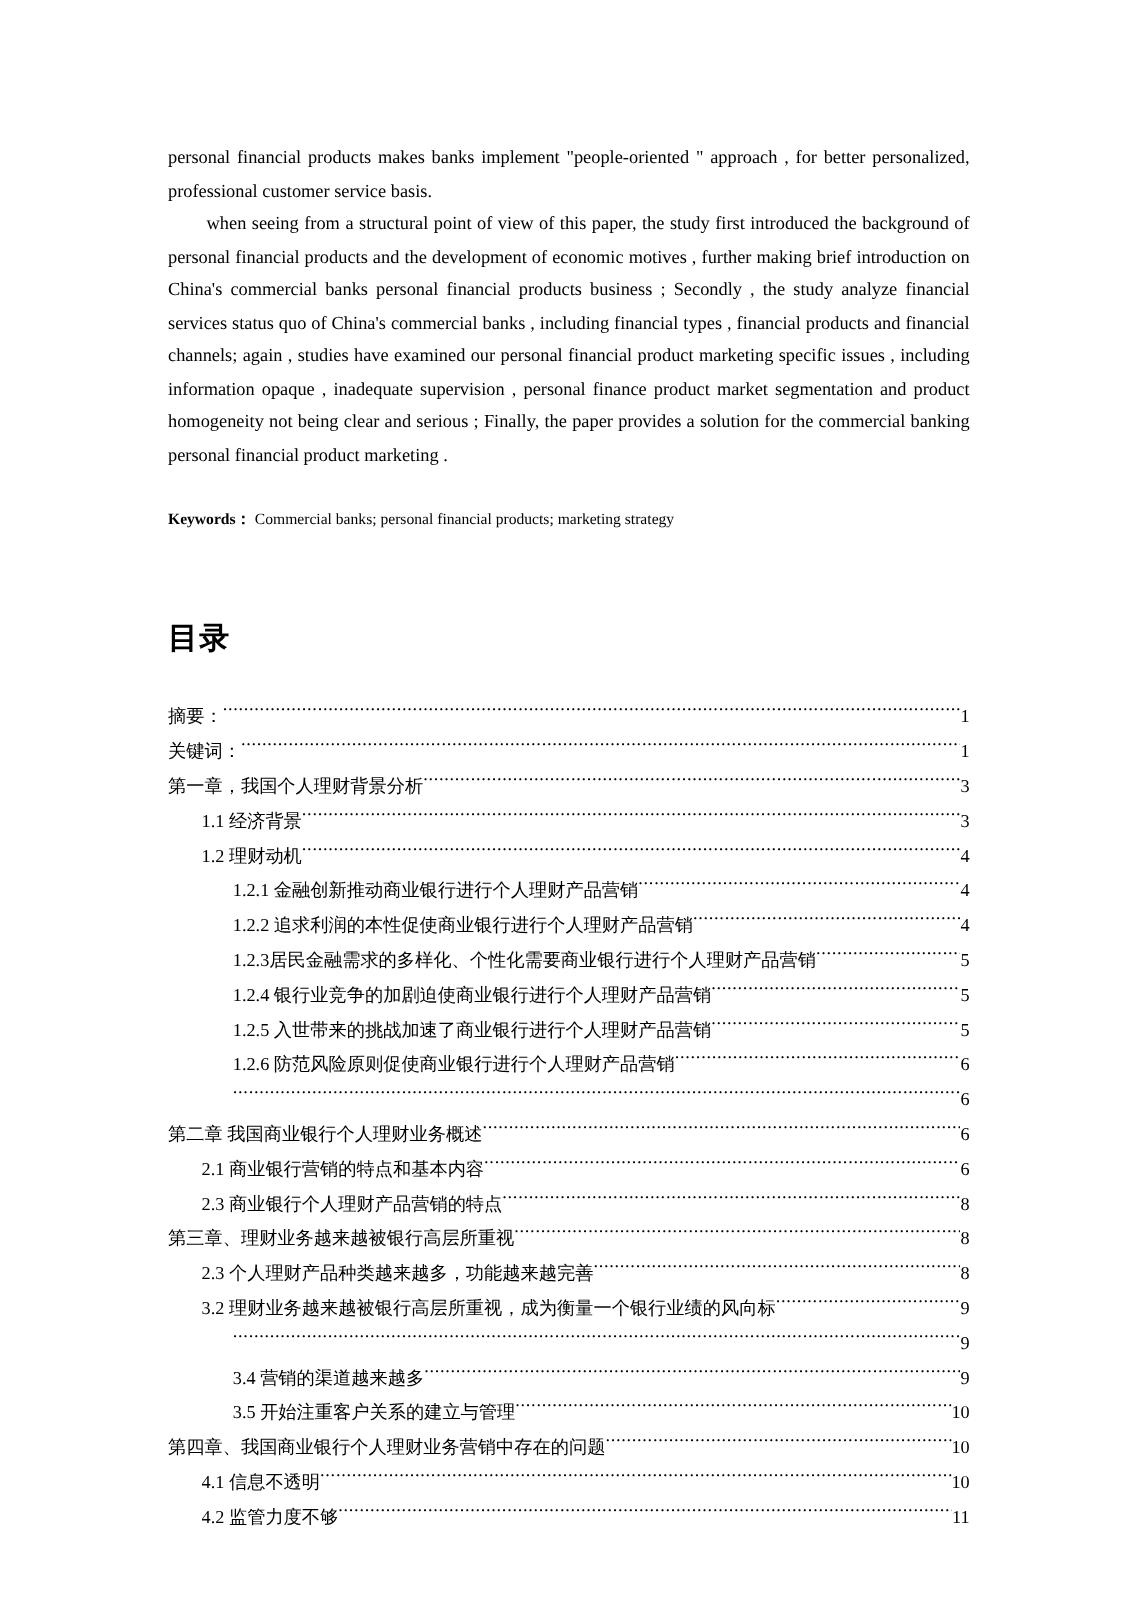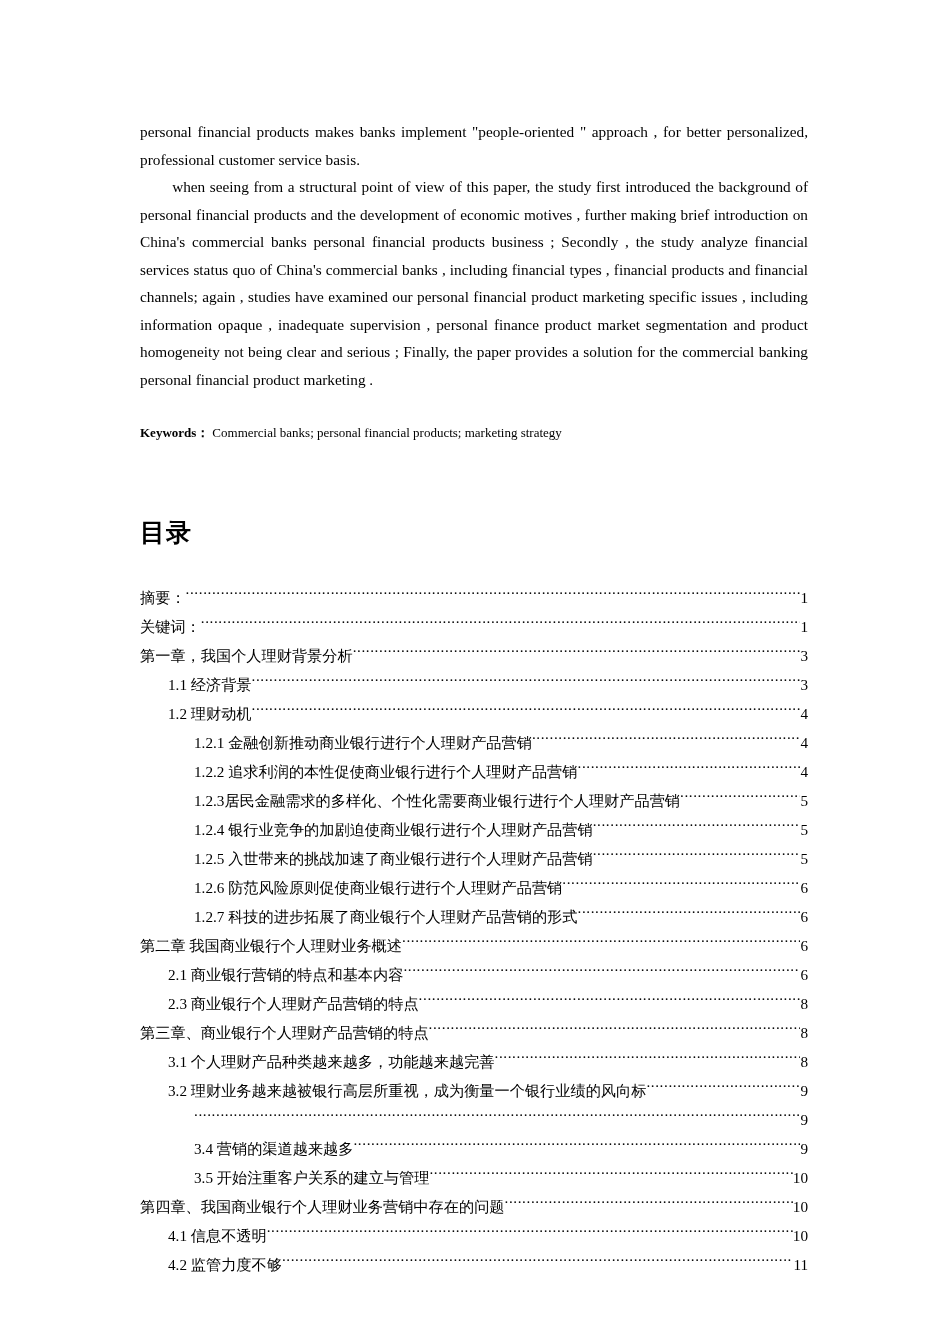--- a/index.html
+++ b/index.html
@@ -179,46 +179,45 @@
           <span class="toc-label">1.2.5 入世带来的挑战加速了商业银行进行个人理财产品营销</span>
           <span class="toc-dots"></span>
           <span class="toc-page">5</span>
         </div>
         <div class="toc-row lvl3">
           <span class="toc-label">1.2.6 防范风险原则促使商业银行进行个人理财产品营销</span>
           <span class="toc-dots"></span>
           <span class="toc-page">6</span>
         </div>
         <div class="toc-row lvl3">
-          <span class="toc-label">1.2.7 科技的进步拓展了商业银行个人理财产品营销的形式</span>
           <span class="toc-dots"></span>
           <span class="toc-page">6</span>
         </div>
         <div class="toc-row lvl1">
           <span class="toc-label">第二章 我国商业银行个人理财业务概述</span>
           <span class="toc-dots"></span>
           <span class="toc-page">6</span>
         </div>
         <div class="toc-row lvl2">
           <span class="toc-label">2.1 商业银行营销的特点和基本内容</span>
           <span class="toc-dots"></span>
           <span class="toc-page">6</span>
         </div>
         <div class="toc-row lvl2">
           <span class="toc-label">2.3 商业银行个人理财产品营销的特点</span>
           <span class="toc-dots"></span>
           <span class="toc-page">8</span>
         </div>
         <div class="toc-row lvl1">
-          <span class="toc-label">第三章、商业银行个人理财产品营销的特点</span>
+          <span class="toc-label">第三章、理财业务越来越被银行高层所重视</span>
           <span class="toc-dots"></span>
           <span class="toc-page">8</span>
         </div>
         <div class="toc-row lvl2">
-          <span class="toc-label">3.1 个人理财产品种类越来越多，功能越来越完善</span>
+          <span class="toc-label">2.3 个人理财产品种类越来越多，功能越来越完善</span>
           <span class="toc-dots"></span>
           <span class="toc-page">8</span>
         </div>
         <div class="toc-row lvl2">
           <span class="toc-label">3.2 理财业务越来越被银行高层所重视，成为衡量一个银行业绩的风向标</span>
           <span class="toc-dots"></span>
           <span class="toc-page">9</span>
         </div>
         <div class="toc-row lvl3">
           <span class="toc-dots"></span>

